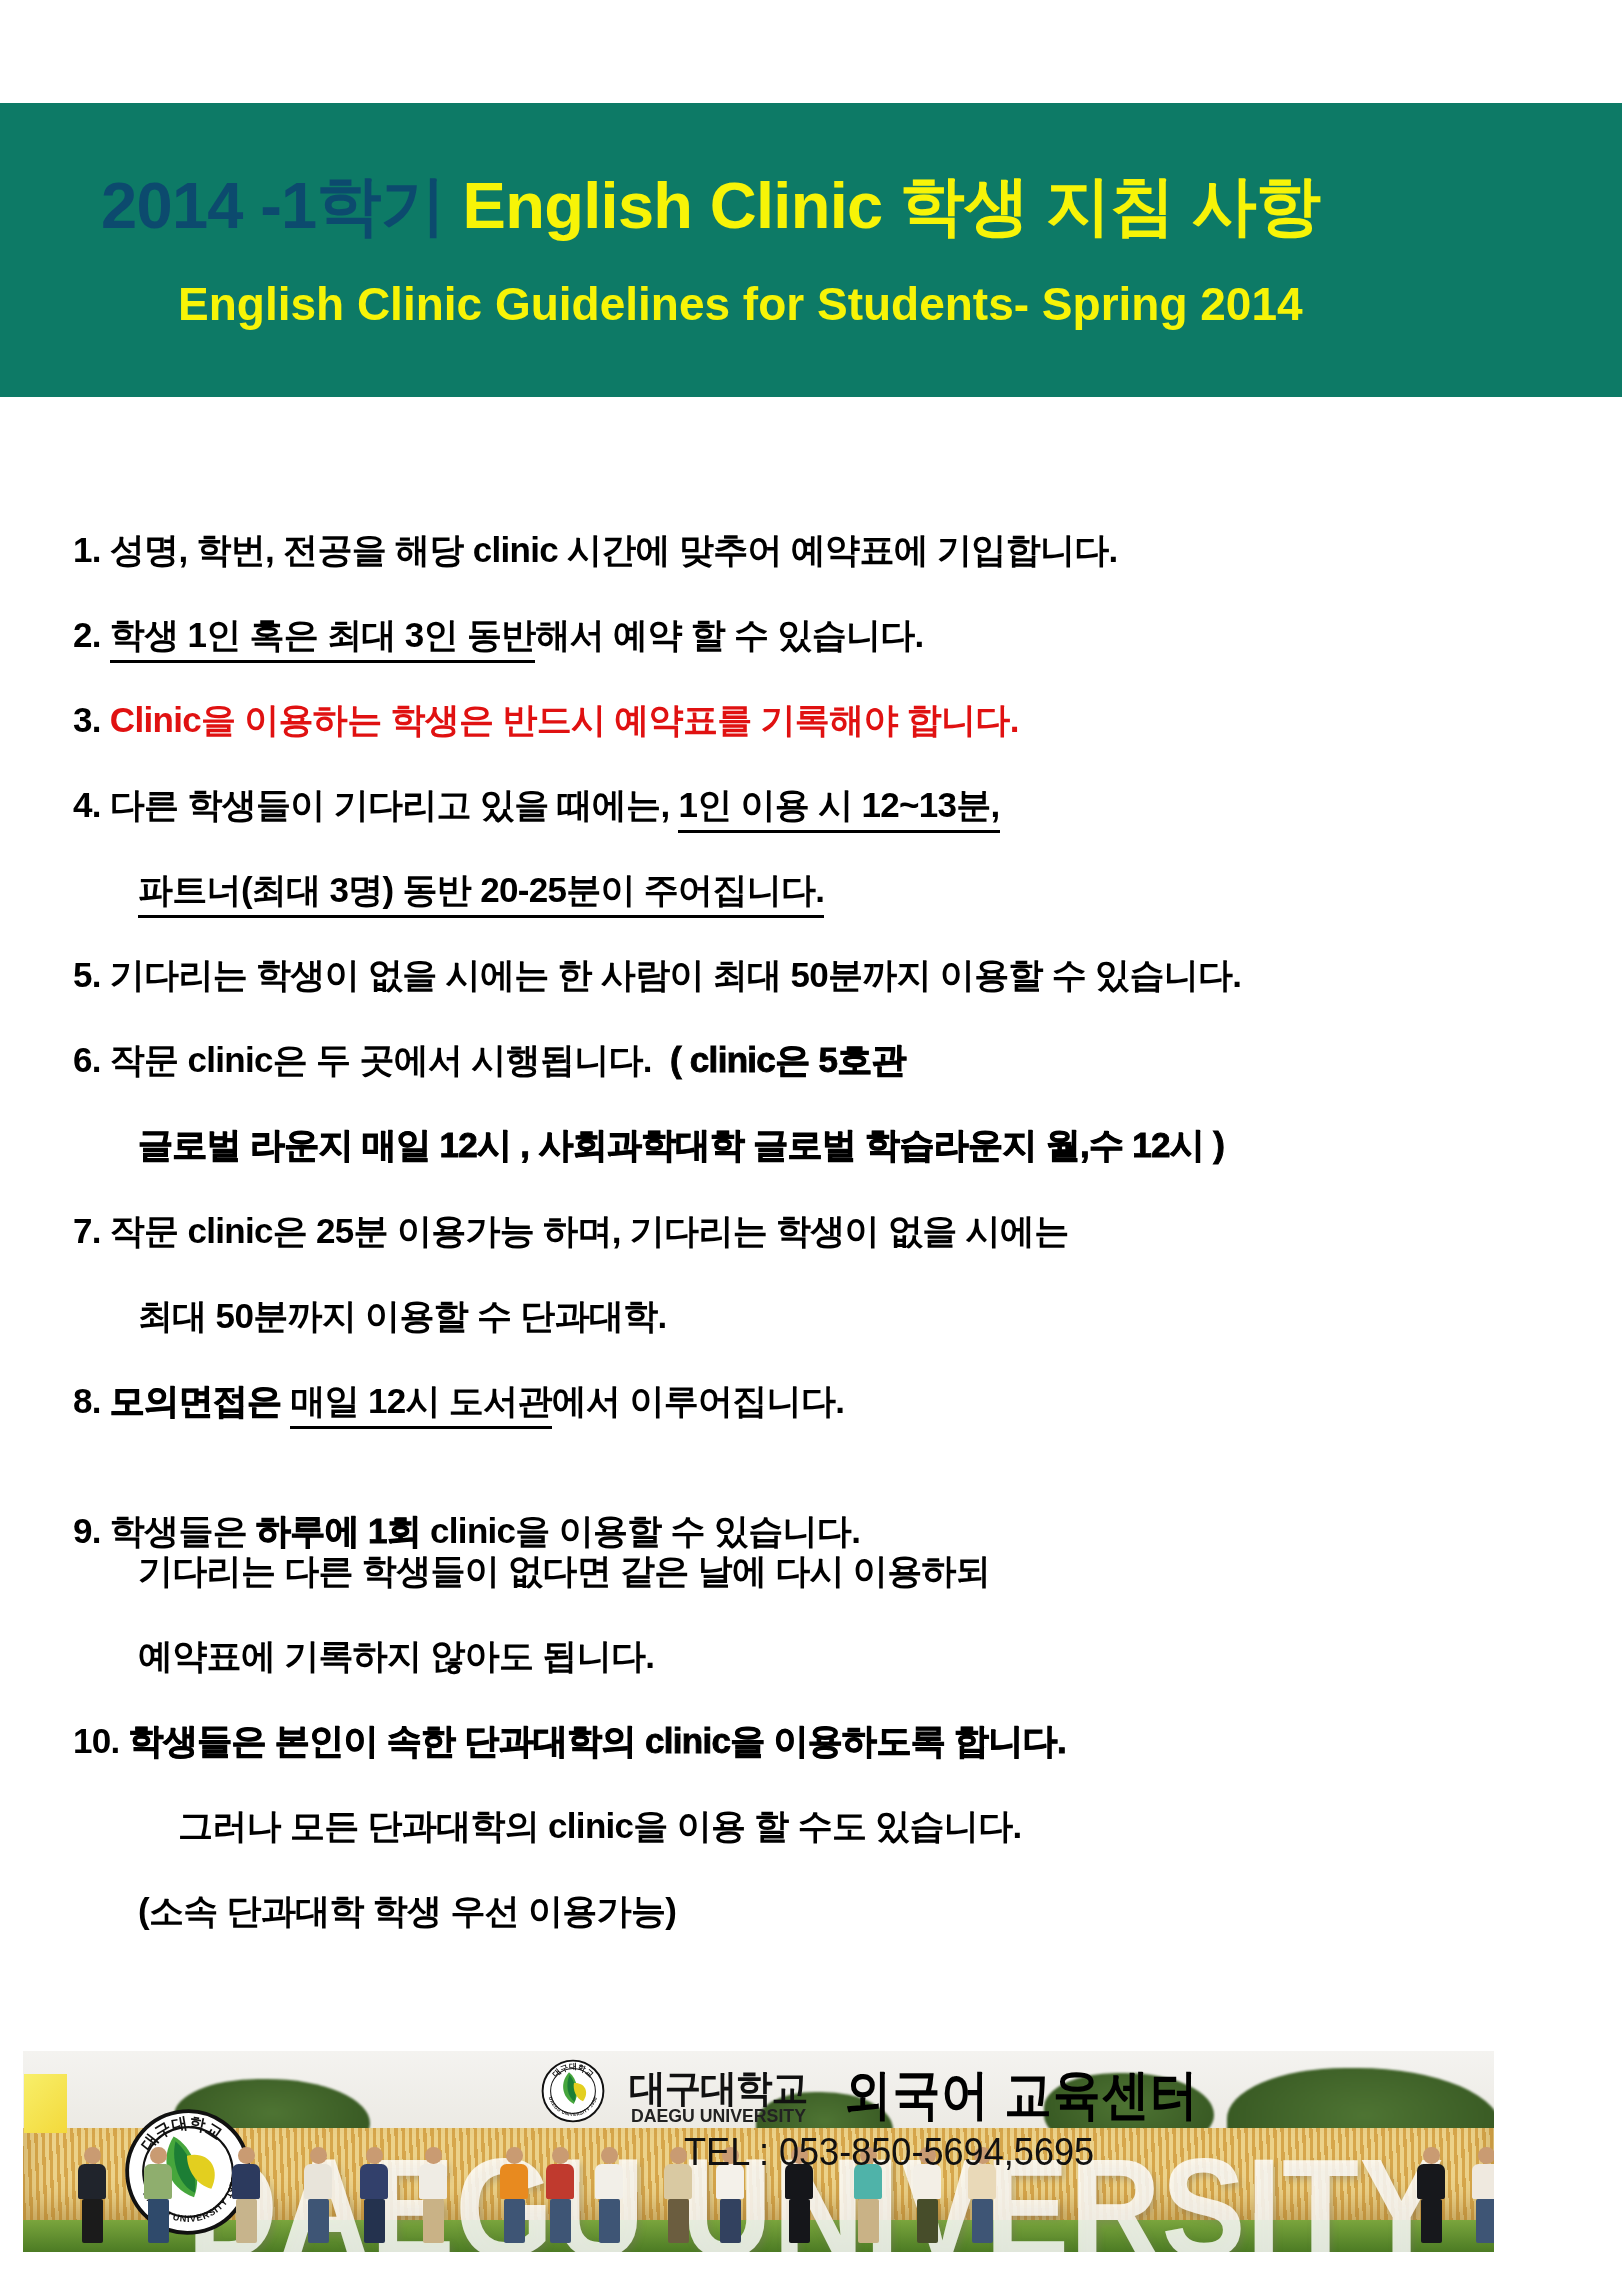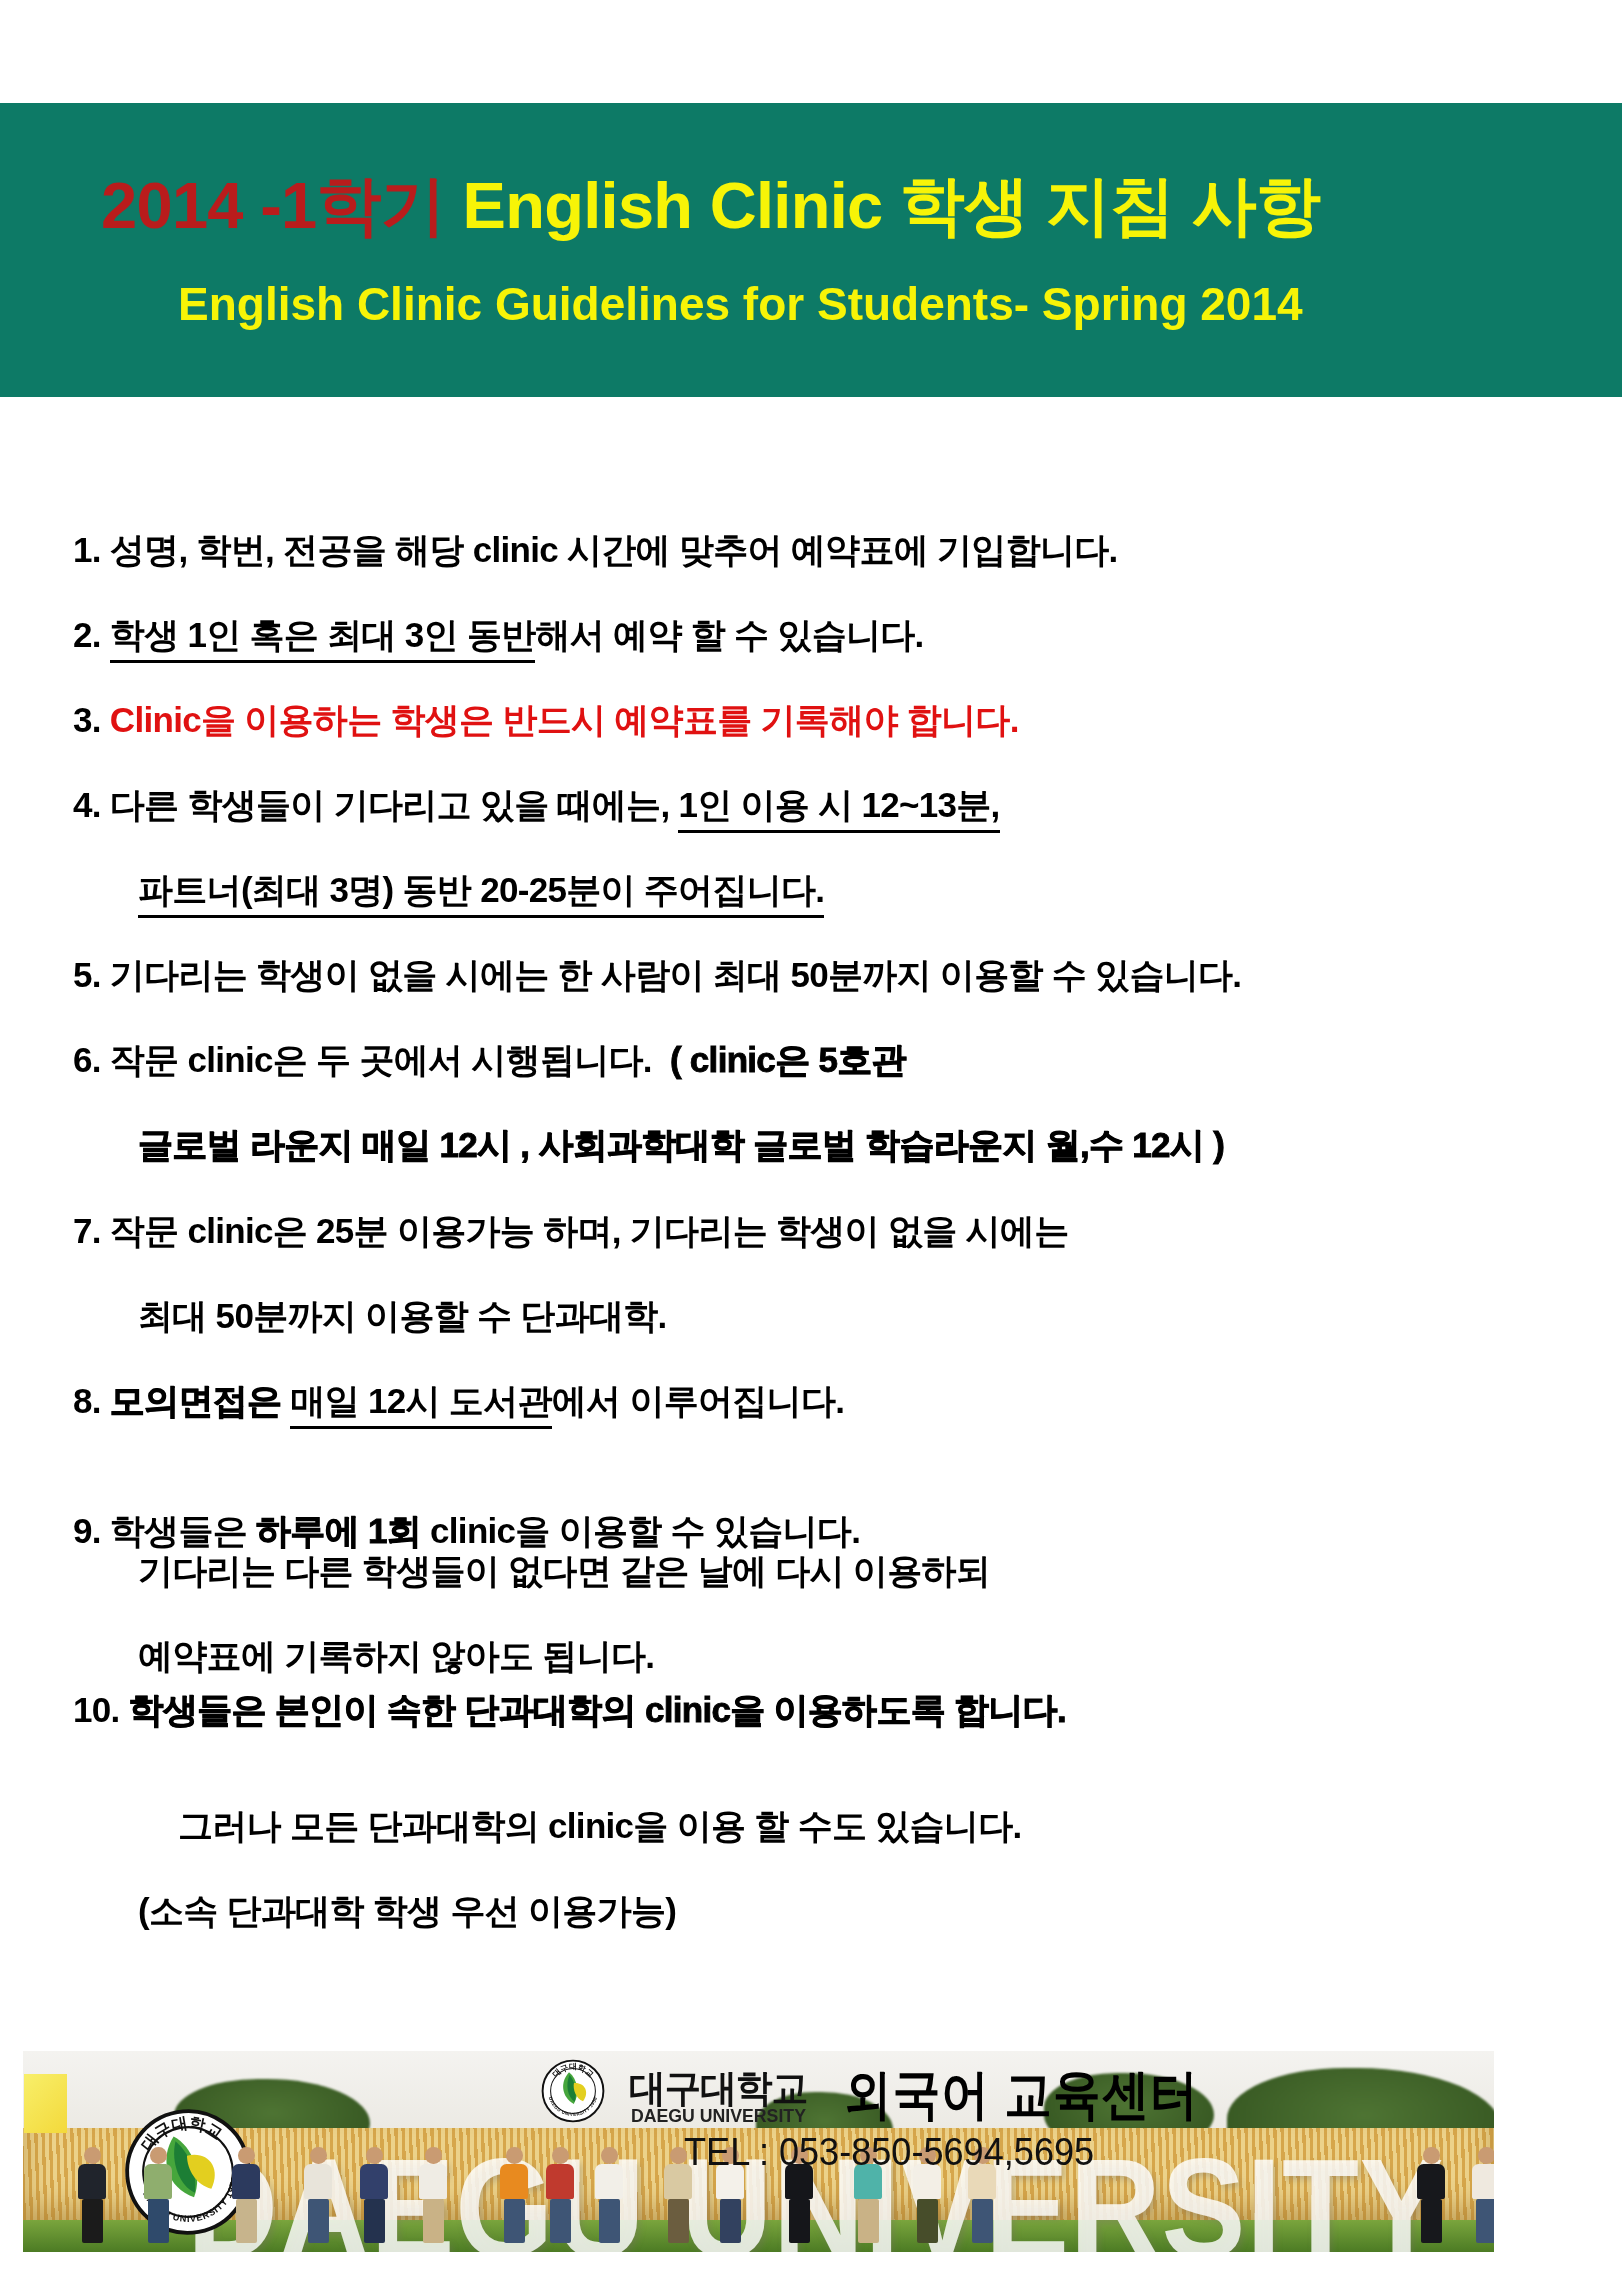--- a/index.html
+++ b/index.html
@@ -2,21 +2,21 @@
 <html style="font-size:10.5px"><head>
 <meta charset="utf-8">
 <style>
   html,body{margin:0;padding:0;background:#888;}
   .page{position:relative;width:1623px;height:2295px;background:#ffffff;overflow:hidden;
         font-family:"Liberation Sans","DejaVu Sans",sans-serif;}
   
   .banner{position:absolute;left:0;top:103px;width:1623px;height:294px;background:#0d7a66;}
   .title1{position:absolute;left:101px;top:162px;font-size:65px;font-weight:700;
           letter-spacing:-0.7px;white-space:pre;}
-  .title1 .w{color:#b91c1c;}
+  .title1 .w{color:#0c4a6e;}
   .title1 .y{color:#f7f407;}
   .title2{position:absolute;left:178px;top:277px;font-size:46px;font-weight:700;color:#f7f407;white-space:pre;}
   
   .list{position:absolute;left:73px;top:527px;width:1498px;}
   .line{position:absolute;left:0;font-size:35px;font-weight:600;color:#000;white-space:pre;
         letter-spacing:-0.7px;}
   .line.ind{left:65px;}
   .seg.b{font-weight:900;-webkit-text-stroke:0.9px currentColor;}
   .seg.r{color:#e01111;}
   .seg.u{border-bottom:3.9px solid currentColor;padding-bottom:5.9px;}
@@ -75,21 +75,21 @@
       <div class="line ind" style="top: 340px;"><span class="seg u">파트너(최대 3명) 동반 20-25분이 주어집니다.</span></div>
       <div class="line" style="top: 425px;"><span class="seg ">5.</span><span class="seg "> 기다리는 학생이 없을 시에는 한 사람이 최대 50분까지 이용할 수 있습니다.</span></div>
       <div class="line" style="top: 510px;"><span class="seg ">6.</span><span class="seg "> 작문 clinic은 두 곳에서 시행됩니다.  </span><span class="seg b">( clinic은 5호관</span></div>
       <div class="line ind" style="top: 595px;"><span class="seg b">글로벌 라운지 매일 12시 , 사회과학대학 글로벌 학습라운지 월,수 12시 )</span></div>
       <div class="line" style="top: 681px;"><span class="seg ">7.</span><span class="seg "> 작문 clinic은 25분 이용가능 하며, 기다리는 학생이 없을 시에는</span></div>
       <div class="line ind" style="top: 766px;"><span class="seg ">최대 50분까지 이용할 수 단과대학.</span></div>
       <div class="line" style="top: 851px;"><span class="seg ">8.</span><span class="seg "> </span><span class="seg b">모의면접은</span><span class="seg "> </span><span class="seg u">매일 12시 도서관</span><span class="seg ">에서 이루어집니다.</span></div>
       <div class="line" style="top: 936px; margin-top: 45px;"><span class="seg ">9.</span><span class="seg "> 학생들은 </span><span class="seg b">하루에 1회</span><span class="seg "> clinic을 이용할 수 있습니다.</span></div>
       <div class="line ind" style="top: 1021px;"><span class="seg ">기다리는 다른 학생들이 없다면 같은 날에 다시 이용하되</span></div>
       <div class="line ind" style="top: 1106px;"><span class="seg ">예약표에 기록하지 않아도 됩니다.</span></div>
-      <div class="line" style="top: 1160px;"><span class="seg ">10.</span><span class="seg "> </span><span class="seg b">학생들은 본인이 속한 단과대학의 clinic을 이용하도록 합니다.</span></div>
+      <div class="line" style="top: 1191px;"><span class="seg ">10.</span><span class="seg "> </span><span class="seg b">학생들은 본인이 속한 단과대학의 clinic을 이용하도록 합니다.</span></div>
       <div class="line ind" style="top: 1276px; margin-left: 40px;"><span class="seg ">그러나 모든 단과대학의 clinic을 이용 할 수도 있습니다.</span></div>
       <div class="line ind" style="top: 1361px;"><span class="seg ">(소속 단과대학 학생 우선 이용가능)</span></div>
     </div>
 
   <div class="photo">
     <div class="tree" style="left:151px;top:27.5px;width:196px;height:85px;"></div>
     <div class="tree" style="left:733px;top:41px;width:137px;height:72px;"></div>
     <div class="tree" style="left:1021px;top:22px;width:170px;height:80px;"></div>
     <div class="tree" style="left:1204px;top:17px;width:275px;height:118px;"></div>
     <div class="building" style="left:844px;top:97px;width:281px;height:62px;"></div>

